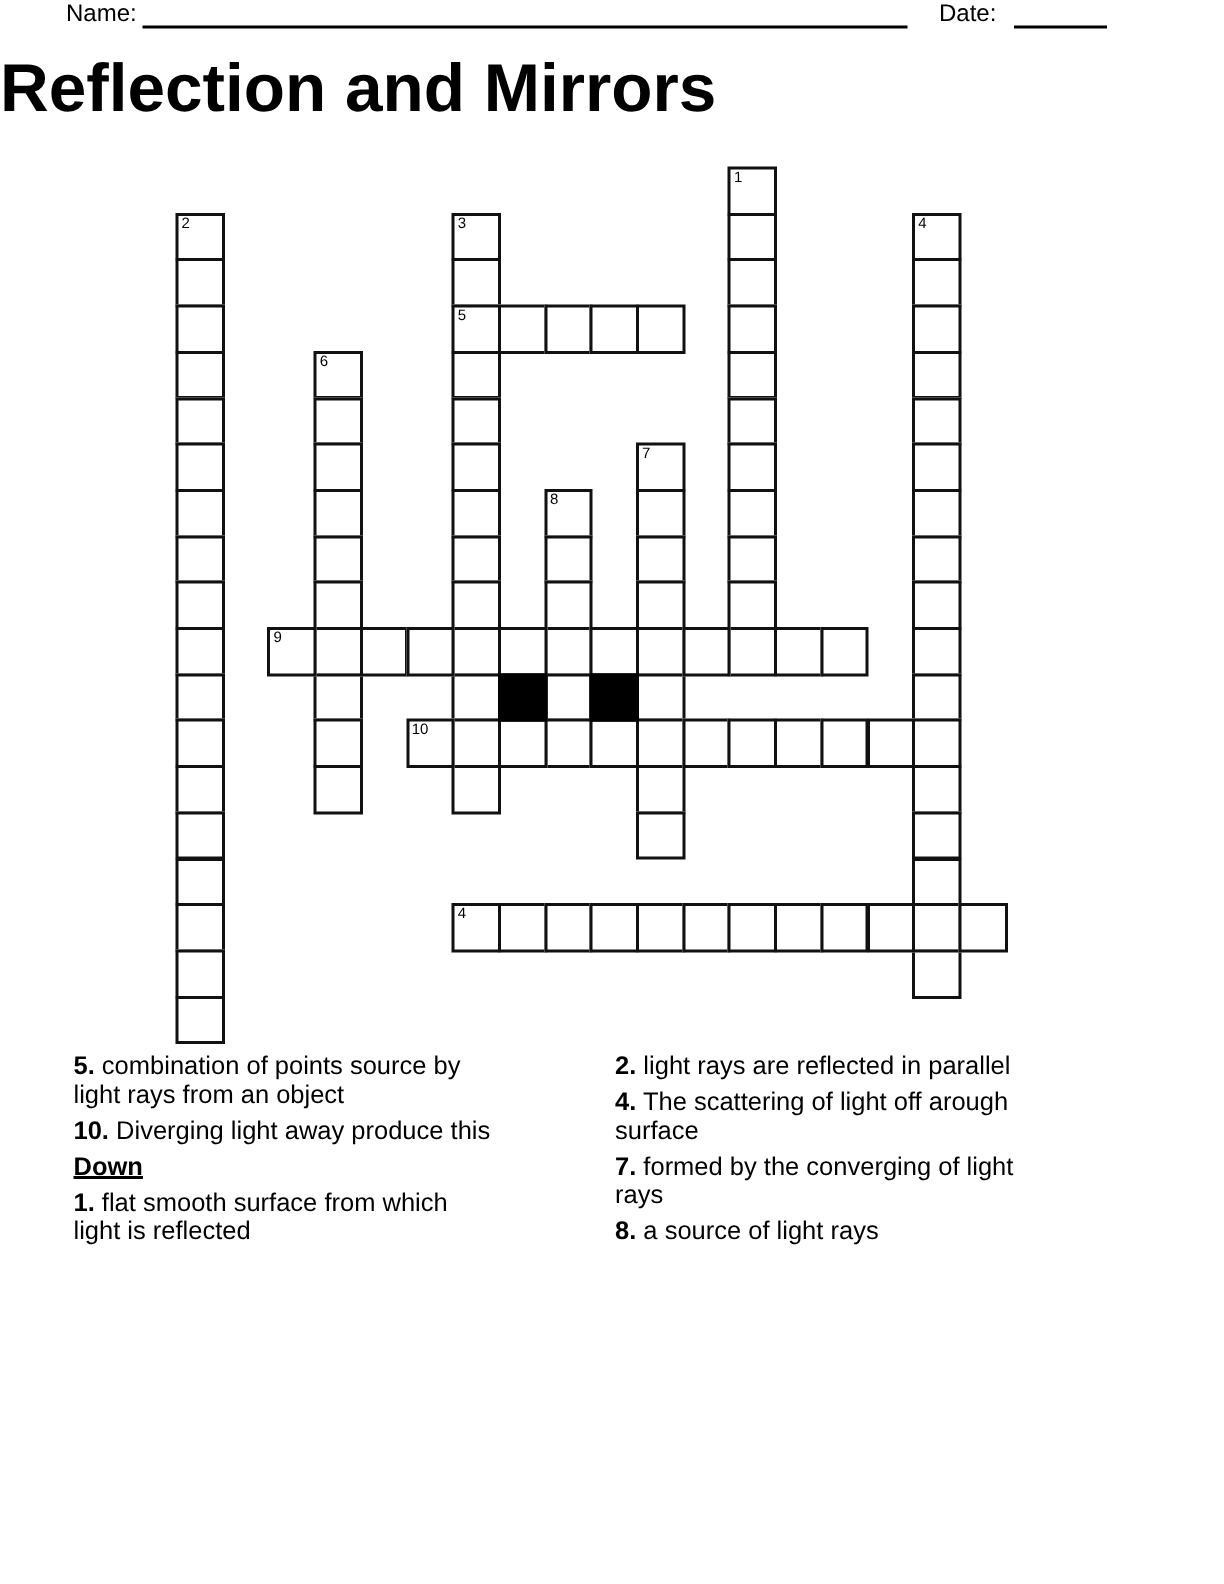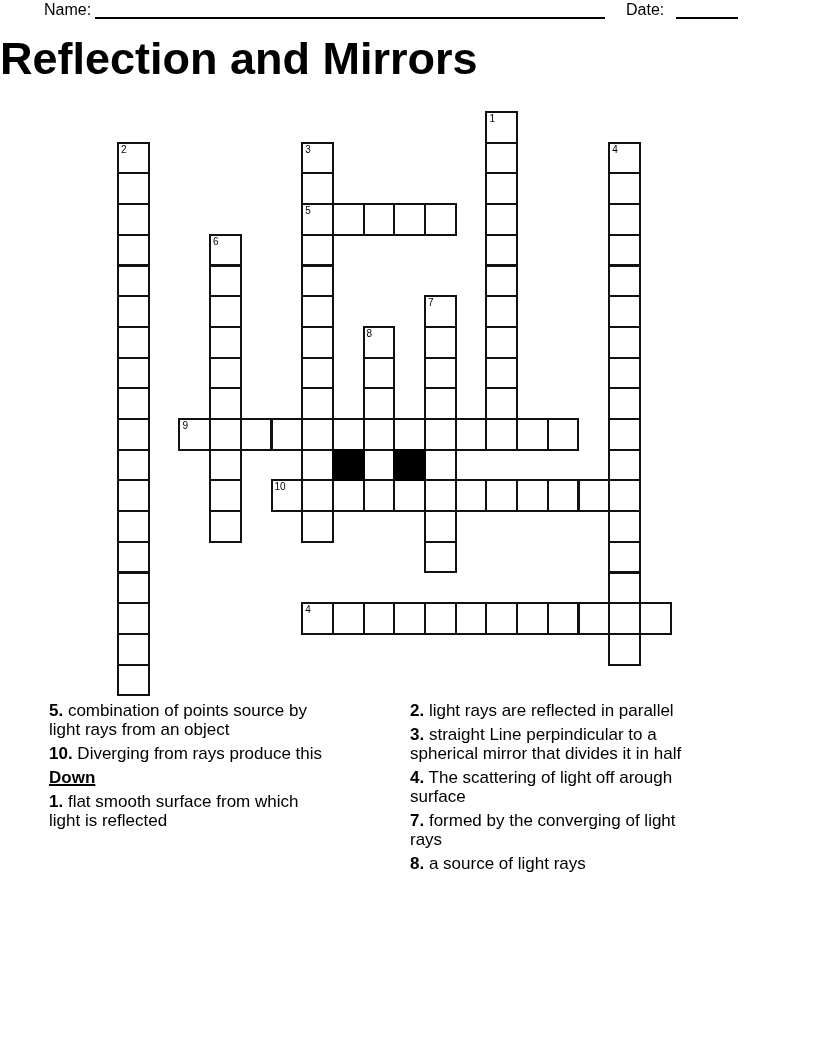--- a/index.html
+++ b/index.html
@@ -180,29 +180,27 @@
       <div class="cell" style="left: 577.5px; top: 602.2px; width: 32.7px; height: 32.7px;"></div>
       <div class="cell" style="left: 638.9px; top: 602.2px; width: 32.7px; height: 32.7px;"></div>
       <div class="cell black" style="left: 331.9px; top: 448.7px; width: 32.7px; height: 32.7px;"></div>
       <div class="cell black" style="left: 393.3px; top: 448.7px; width: 32.7px; height: 32.7px;"></div>
     </div>
 
   <div id="clues">
     <div id="clues-left" class="clue-col">
         <p class="clue"><b>5.</b><span class="clue-text"> combination of points source by
 light rays from an object</span></p>
-        <p class="clue"><b>10.</b><span class="clue-text"> Diverging from rays produce this</span></p>
+        <p class="clue"><b>10.</b><span class="clue-text"> Diverging light away produce this</span></p>
         <p class="clue-heading">Down</p>
         <p class="clue"><b>1.</b><span class="clue-text"> flat smooth surface from which
 light is reflected</span></p>
       </div>
     <div id="clues-right" class="clue-col">
         <p class="clue"><b>2.</b><span class="clue-text"> light rays are reflected in parallel</span></p>
-        <p class="clue"><b>3.</b><span class="clue-text"> straight Line perpindicular to a
-spherical mirror that divides it in half</span></p>
         <p class="clue"><b>4.</b><span class="clue-text"> The scattering of light off arough
 surface</span></p>
         <p class="clue"><b>7.</b><span class="clue-text"> formed by the converging of light
 rays</span></p>
         <p class="clue"><b>8.</b><span class="clue-text"> a source of light rays</span></p>
       </div>
   </div>
 
 </div>
 

